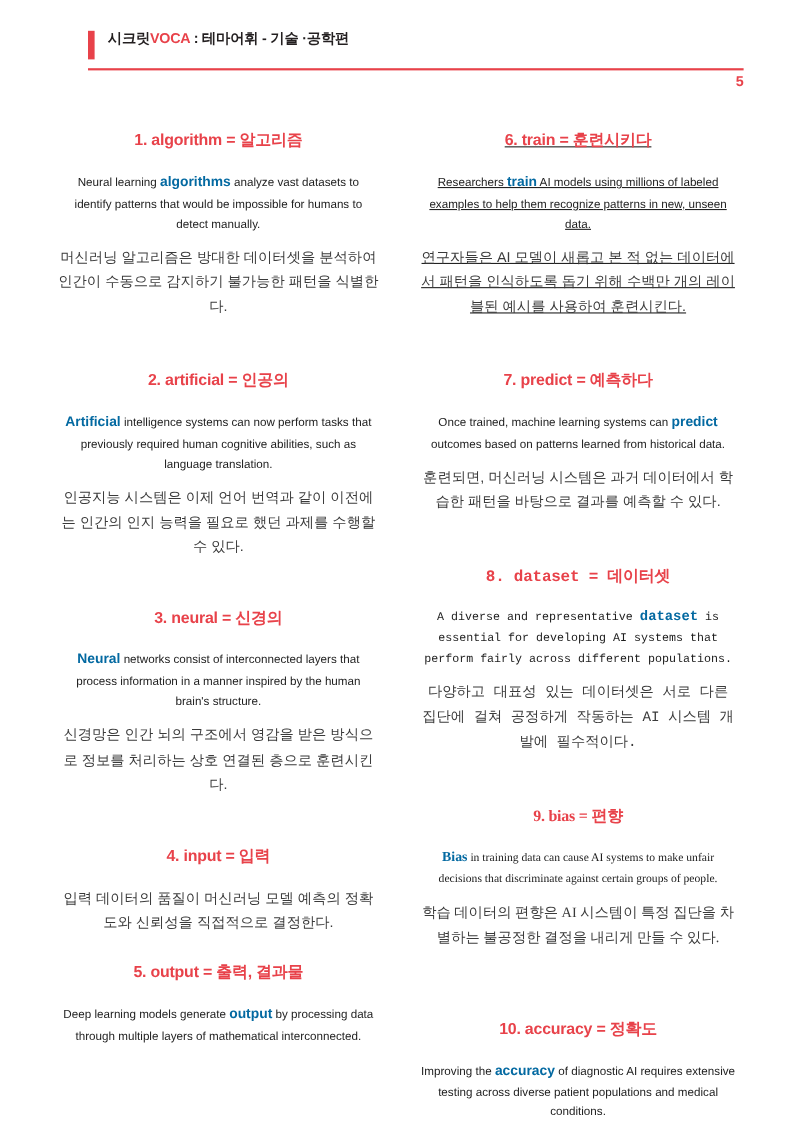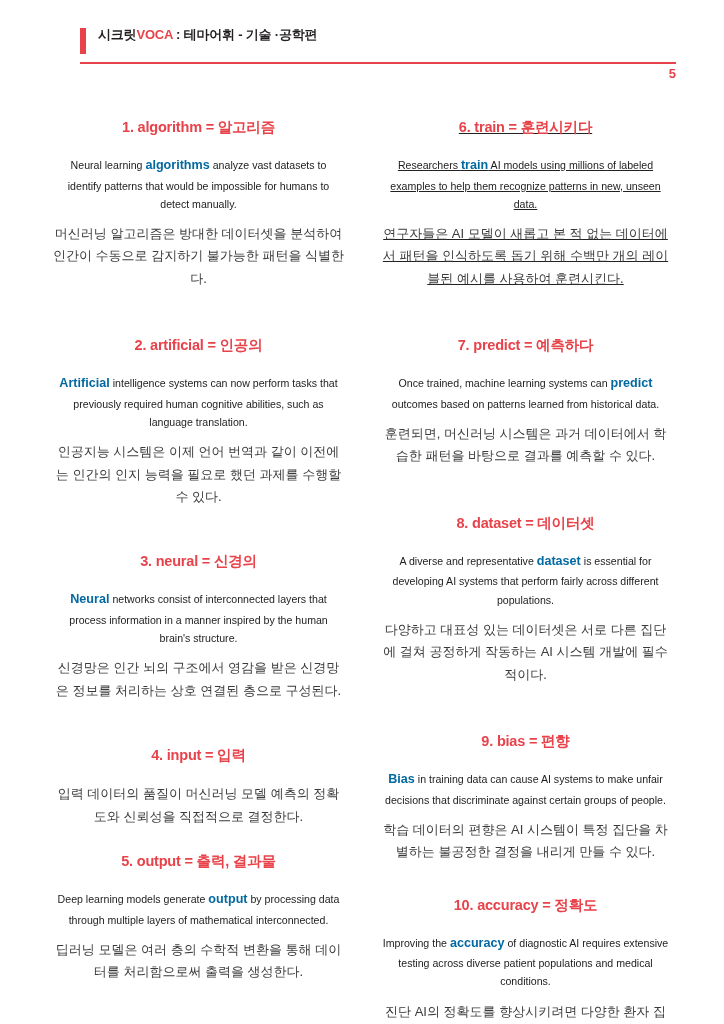--- a/index.html
+++ b/index.html
@@ -107,22 +107,22 @@
     margin: 0 4px;
   }
 
   
   .col-left .entry:nth-child(1) { margin-bottom: 46px; }
   .col-left .entry:nth-child(2) { }
   .col-left .entry:nth-child(3) { }
   .col-left .entry:nth-child(4) { margin-bottom: 24px; }
   .col-right .entry:nth-child(1) { margin-bottom: 46px; text-decoration: underline; }
   .col-right .entry:nth-child(2) { margin-bottom: 46px; }
-  .col-right .entry:nth-child(3) { margin-bottom: 46px; }
-  .col-right .entry:nth-child(4) { margin-bottom: 32px; }
+  .col-right .entry:nth-child(3) { margin-bottom: 46px; font-family: Liberation Mono, monospace; }
+  .col-right .entry:nth-child(4) { margin-bottom: 62px; font-family: Liberation Serif, serif; }
 </style>
 </head>
 <body>
 
 <div class="page">
 
   <div class="header">
     <div class="header-bar"></div>
     <div class="header-title"><span>시크릿</span><span class="accent">VOCA</span><span> : 테마어휘 - 기술 ·공학편</span></div>
     <div class="header-rule"></div>
@@ -141,32 +141,31 @@
 
       <div class="entry">
         <div class="entry-title">2. artificial = 인공의</div>
         <div class="entry-en"><span></span><span class="kw">Artificial</span><span> intelligence systems can now perform tasks that previously required human cognitive abilities, such as language translation.</span></div>
         <div class="entry-ko">인공지능 시스템은 이제 언어 번역과 같이 이전에는 인간의 인지 능력을 필요로 했던 과제를 수행할 수 있다.</div>
       </div>
 
       <div class="entry">
         <div class="entry-title">3. neural = 신경의</div>
         <div class="entry-en"><span></span><span class="kw">Neural</span><span> networks consist of interconnected layers that process information in a manner inspired by the human brain's structure.</span></div>
-        <div class="entry-ko">신경망은 인간 뇌의 구조에서 영감을 받은 신경망은 정보를 처리하는 상호 연결된 층으로 구성된다.</div>
+        <div class="entry-ko">신경망은 인간 뇌의 구조에서 영감을 받은 방식으로 정보를 처리하는 상호 연결된 층으로 훈련시킨다.</div>
       </div>
 
       <div class="entry">
         <div class="entry-title">4. input = 입력</div>
         <div class="entry-ko">입력 데이터의 품질이 머신러닝 모델 예측의 정확도와 신뢰성을 직접적으로 결정한다.</div>
       </div>
 
       <div class="entry">
         <div class="entry-title">5. output = 출력, 결과물</div>
         <div class="entry-en"><span>Deep learning models generate </span><span class="kw">output</span><span> by processing data through multiple layers of mathematical interconnected.</span></div>
-        <div class="entry-ko">딥러닝 모델은 여러 층의 수학적 변환을 통해 데이터를 처리함으로써 출력을 생성한다.</div>
       </div>
 
     </div>
 
     <div class="column col-right">
 
       <div class="entry">
         <div class="entry-title">6. train = 훈련시키다</div>
         <div class="entry-en"><span>Researchers </span><span class="kw">train</span><span> AI models using millions of labeled examples to help them recognize patterns in new, unseen data.</span></div>
         <div class="entry-ko">연구자들은 AI 모델이 새롭고 본 적 없는 데이터에서 패턴을 인식하도록 돕기 위해 수백만 개의 레이블된 예시를 사용하여 훈련시킨다.</div>

